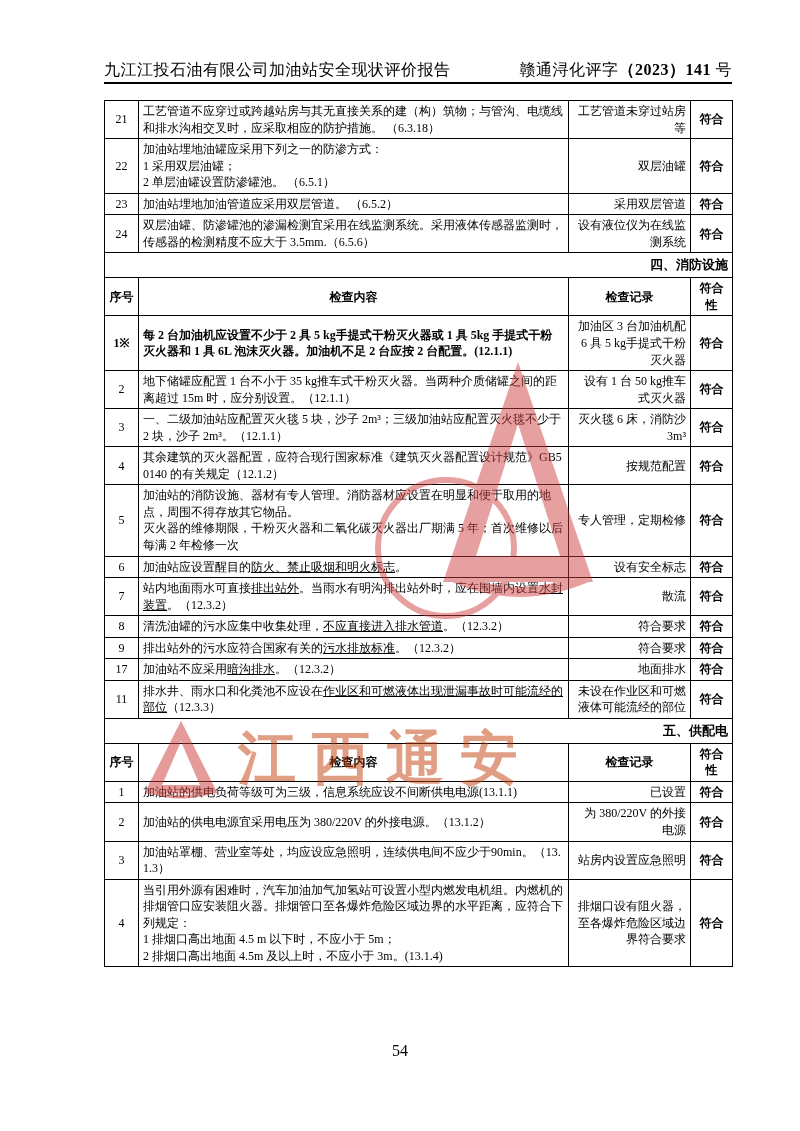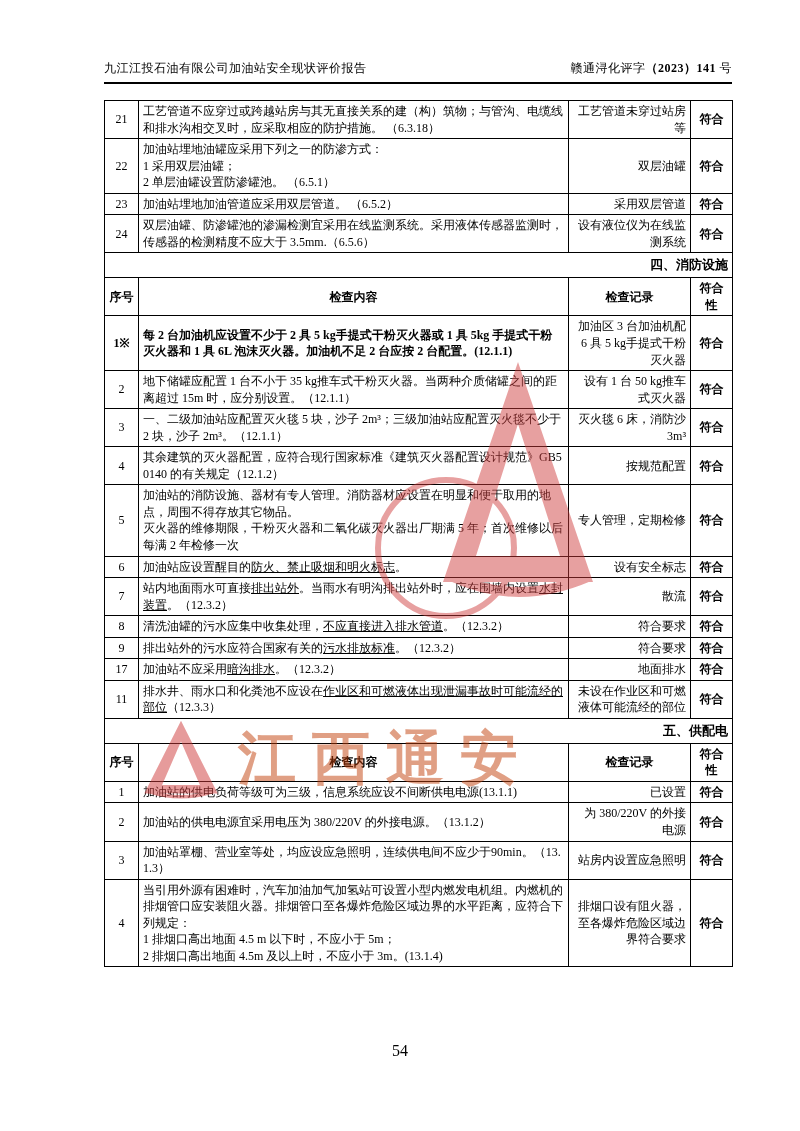--- a/index.html
+++ b/index.html
@@ -5,21 +5,21 @@
   html,body{margin:0;padding:0;}
   body{
     width:800px;height:1131px;position:relative;background:#ffffff;
     font-family:"Liberation Serif","DejaVu Serif",serif;color:#000;
     overflow:hidden;
   }
   .page{position:absolute;inset:0;}
   .page-header{
     position:absolute;top:60px;left:104px;width:628px;
     display:flex;justify-content:space-between;align-items:flex-end;
-    font-size:12px;letter-spacing:.5px;
+    font-size:16px;letter-spacing:.5px;
   }
   .page-header .b{font-weight:bold;}
   .header-rule{
     position:absolute;top:82px;left:104px;width:628px;
     border-top:2px solid #000;
   }
   table.main{
     position:absolute;top:100px;left:104px;width:628px;
     border-collapse:collapse;table-layout:fixed;
     font-size:12px;

